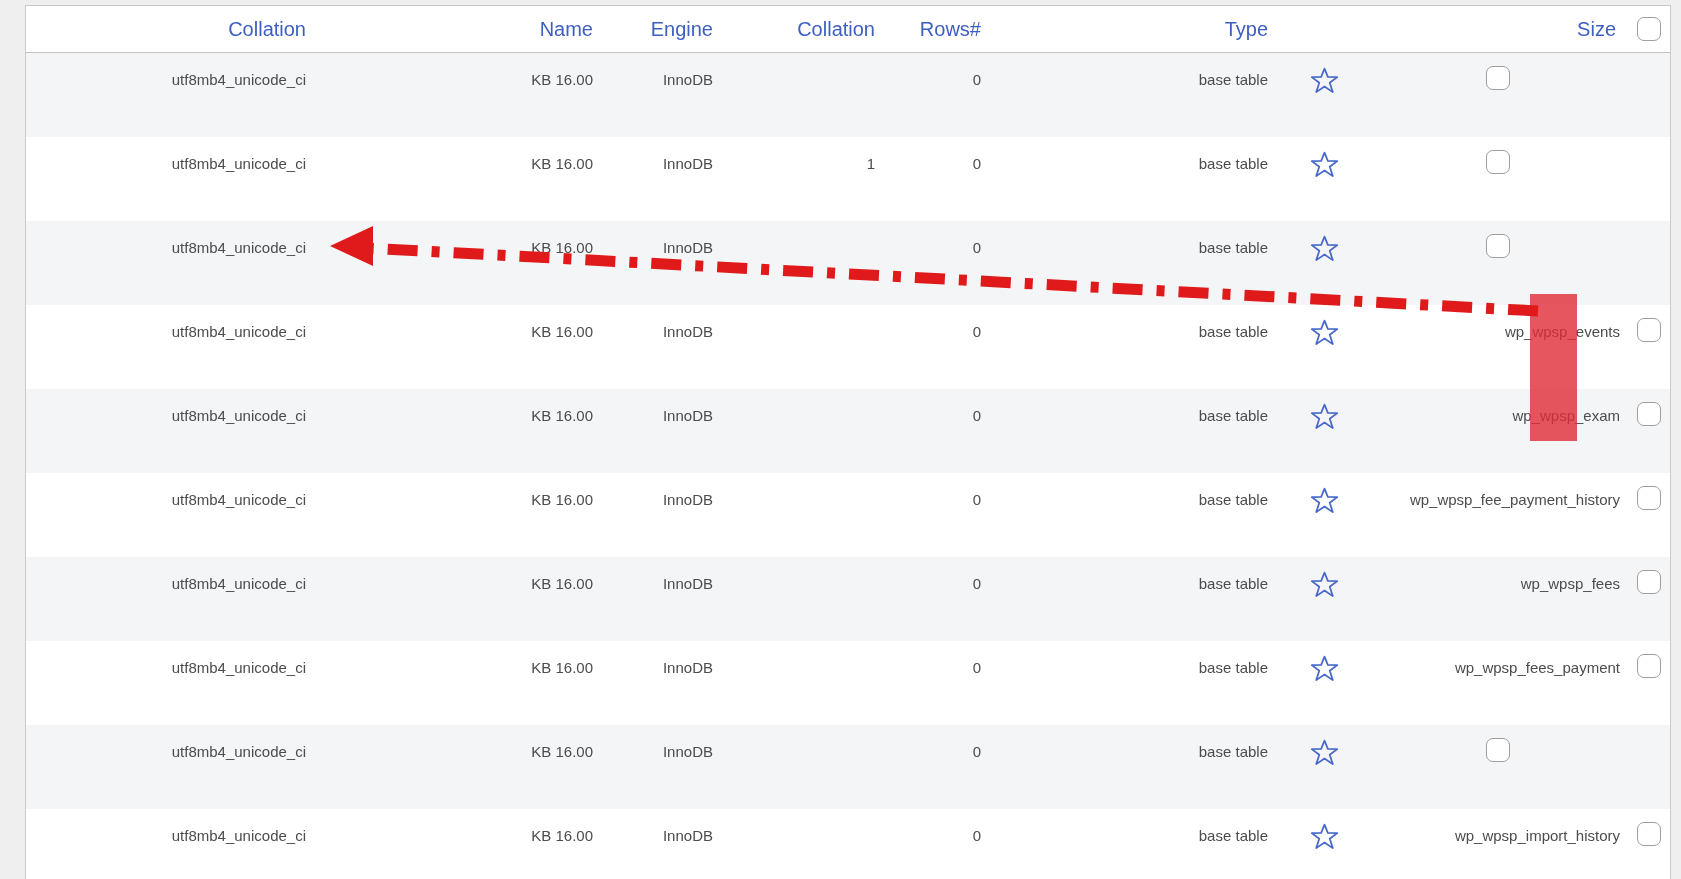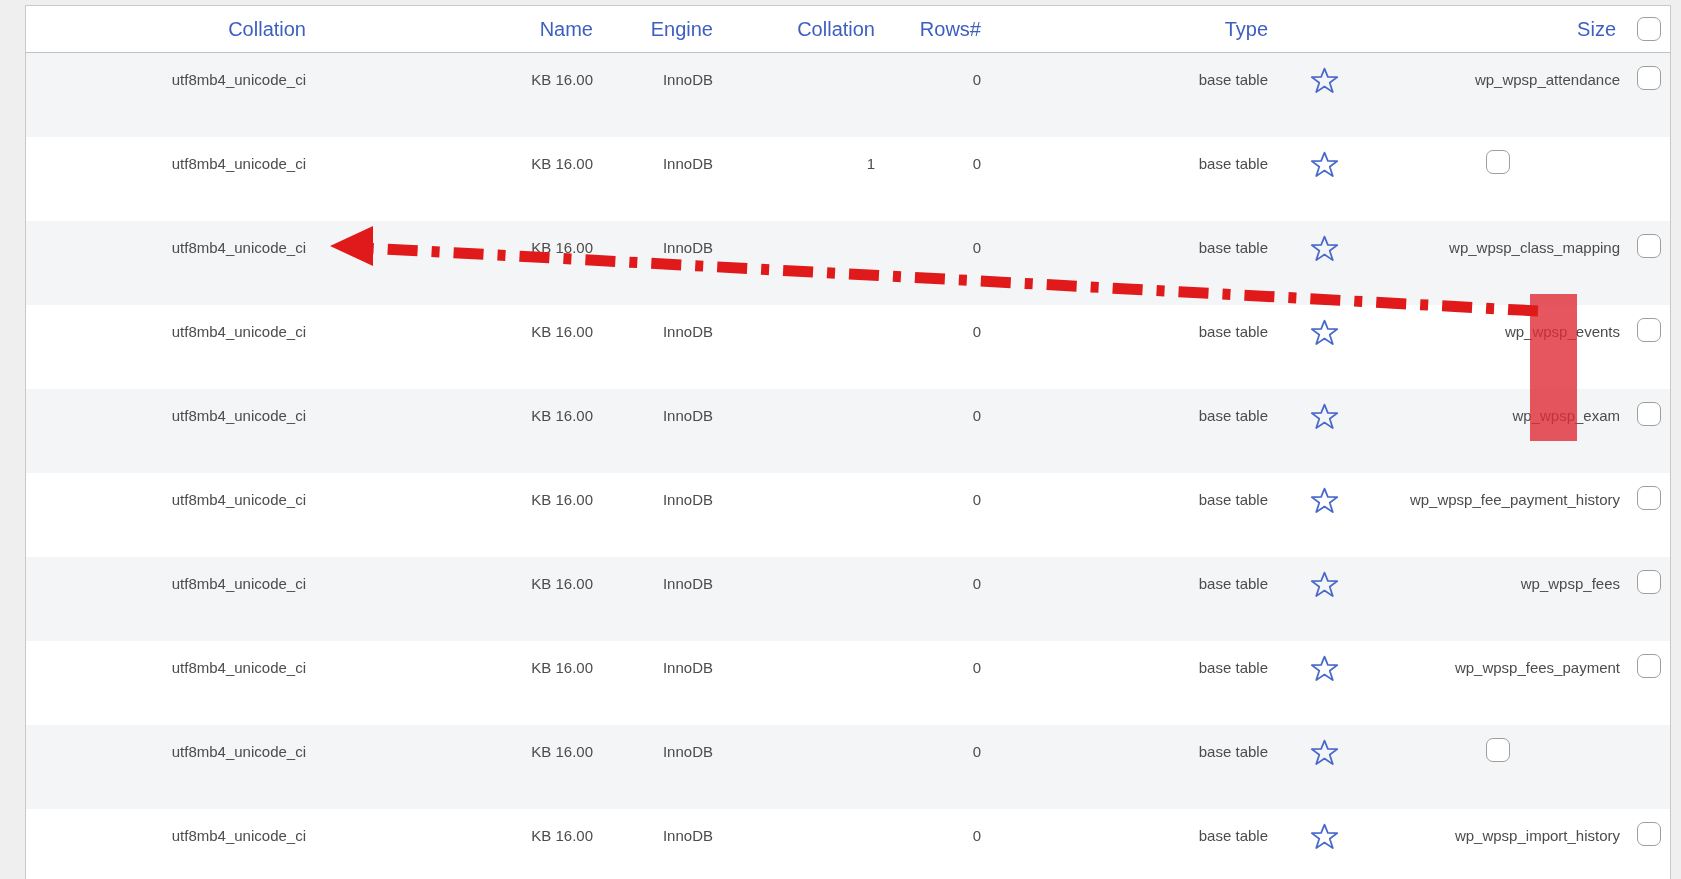--- a/index.html
+++ b/index.html
@@ -84,21 +84,20 @@
         <div class="td">KB 16.00</div>
         <div class="td">InnoDB</div>
         <div class="td"></div>
         <div class="td">0</div>
         <div class="td">base table</div>
         <div class="cell-center">
           <svg class="star-svg" viewBox="0 0 100 100">
             <path d="M50 9 L61.5 37.5 L94 38.5 L68 58 L78.5 90 L50 71 L21.5 90 L32 58 L6 38.5 L38.5 37.5 Z" fill="none" stroke="#4767cb" stroke-width="6" stroke-linejoin="round"></path>
           </svg>
         </div>
-        <div class="td name-cell">wp_wpsp_attendance</div>
         <div class="cell-center">
           <span class="checkbox"></span>
         </div>
       </div>
 
       <div class="grid tr">
         <div class="td">utf8mb4_unicode_ci</div>
         <div class="td">KB 16.00</div>
         <div class="td">InnoDB</div>
         <div class="td">1</div>
@@ -119,21 +118,20 @@
         <div class="td">KB 16.00</div>
         <div class="td">InnoDB</div>
         <div class="td"></div>
         <div class="td">0</div>
         <div class="td">base table</div>
         <div class="cell-center">
           <svg class="star-svg" viewBox="0 0 100 100">
             <path d="M50 9 L61.5 37.5 L94 38.5 L68 58 L78.5 90 L50 71 L21.5 90 L32 58 L6 38.5 L38.5 37.5 Z" fill="none" stroke="#4767cb" stroke-width="6" stroke-linejoin="round"></path>
           </svg>
         </div>
-        <div class="td name-cell">wp_wpsp_class_mapping</div>
         <div class="cell-center">
           <span class="checkbox"></span>
         </div>
       </div>
 
       <div class="grid tr">
         <div class="td">utf8mb4_unicode_ci</div>
         <div class="td">KB 16.00</div>
         <div class="td">InnoDB</div>
         <div class="td"></div>

